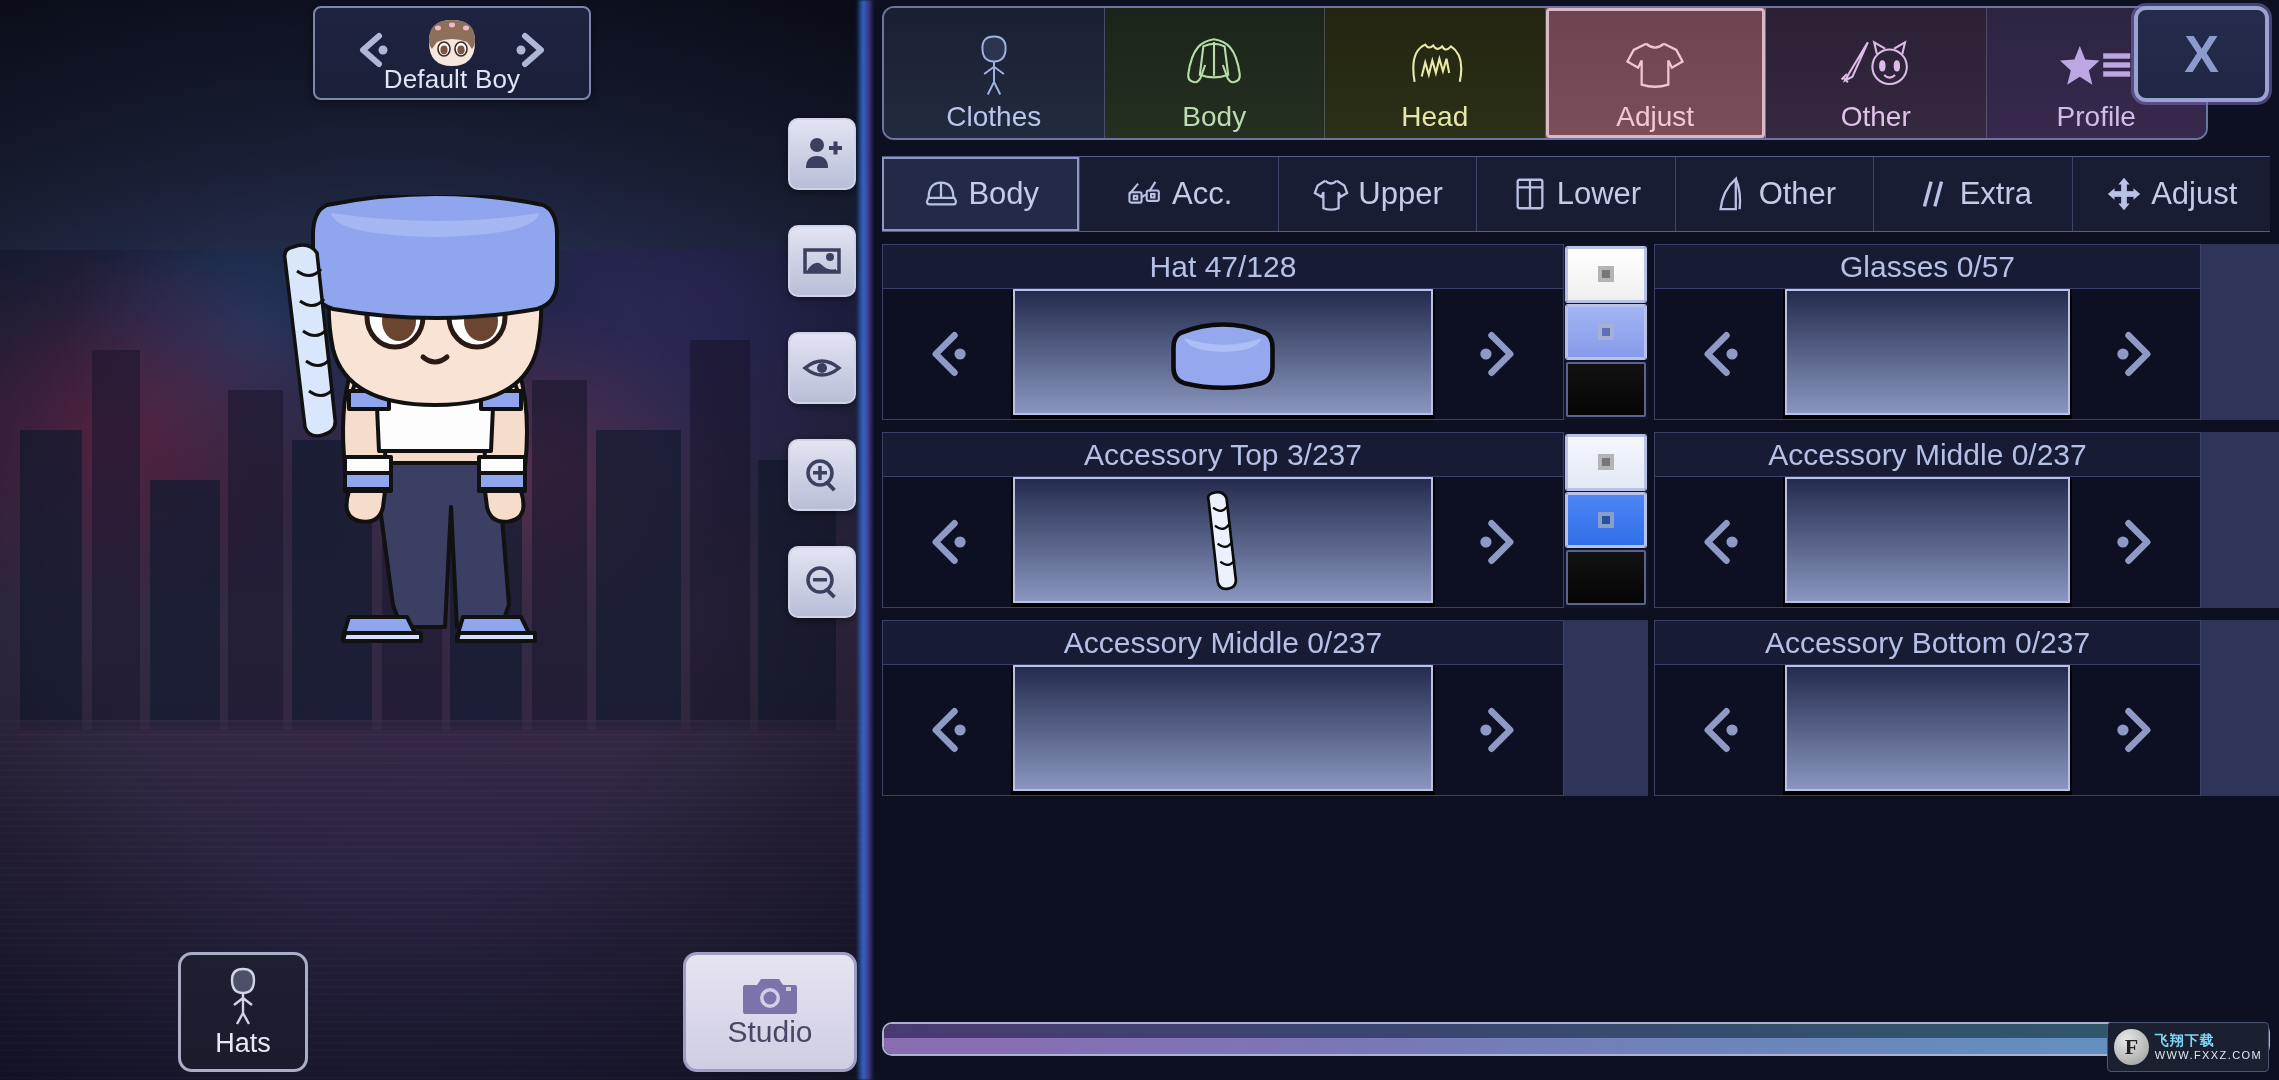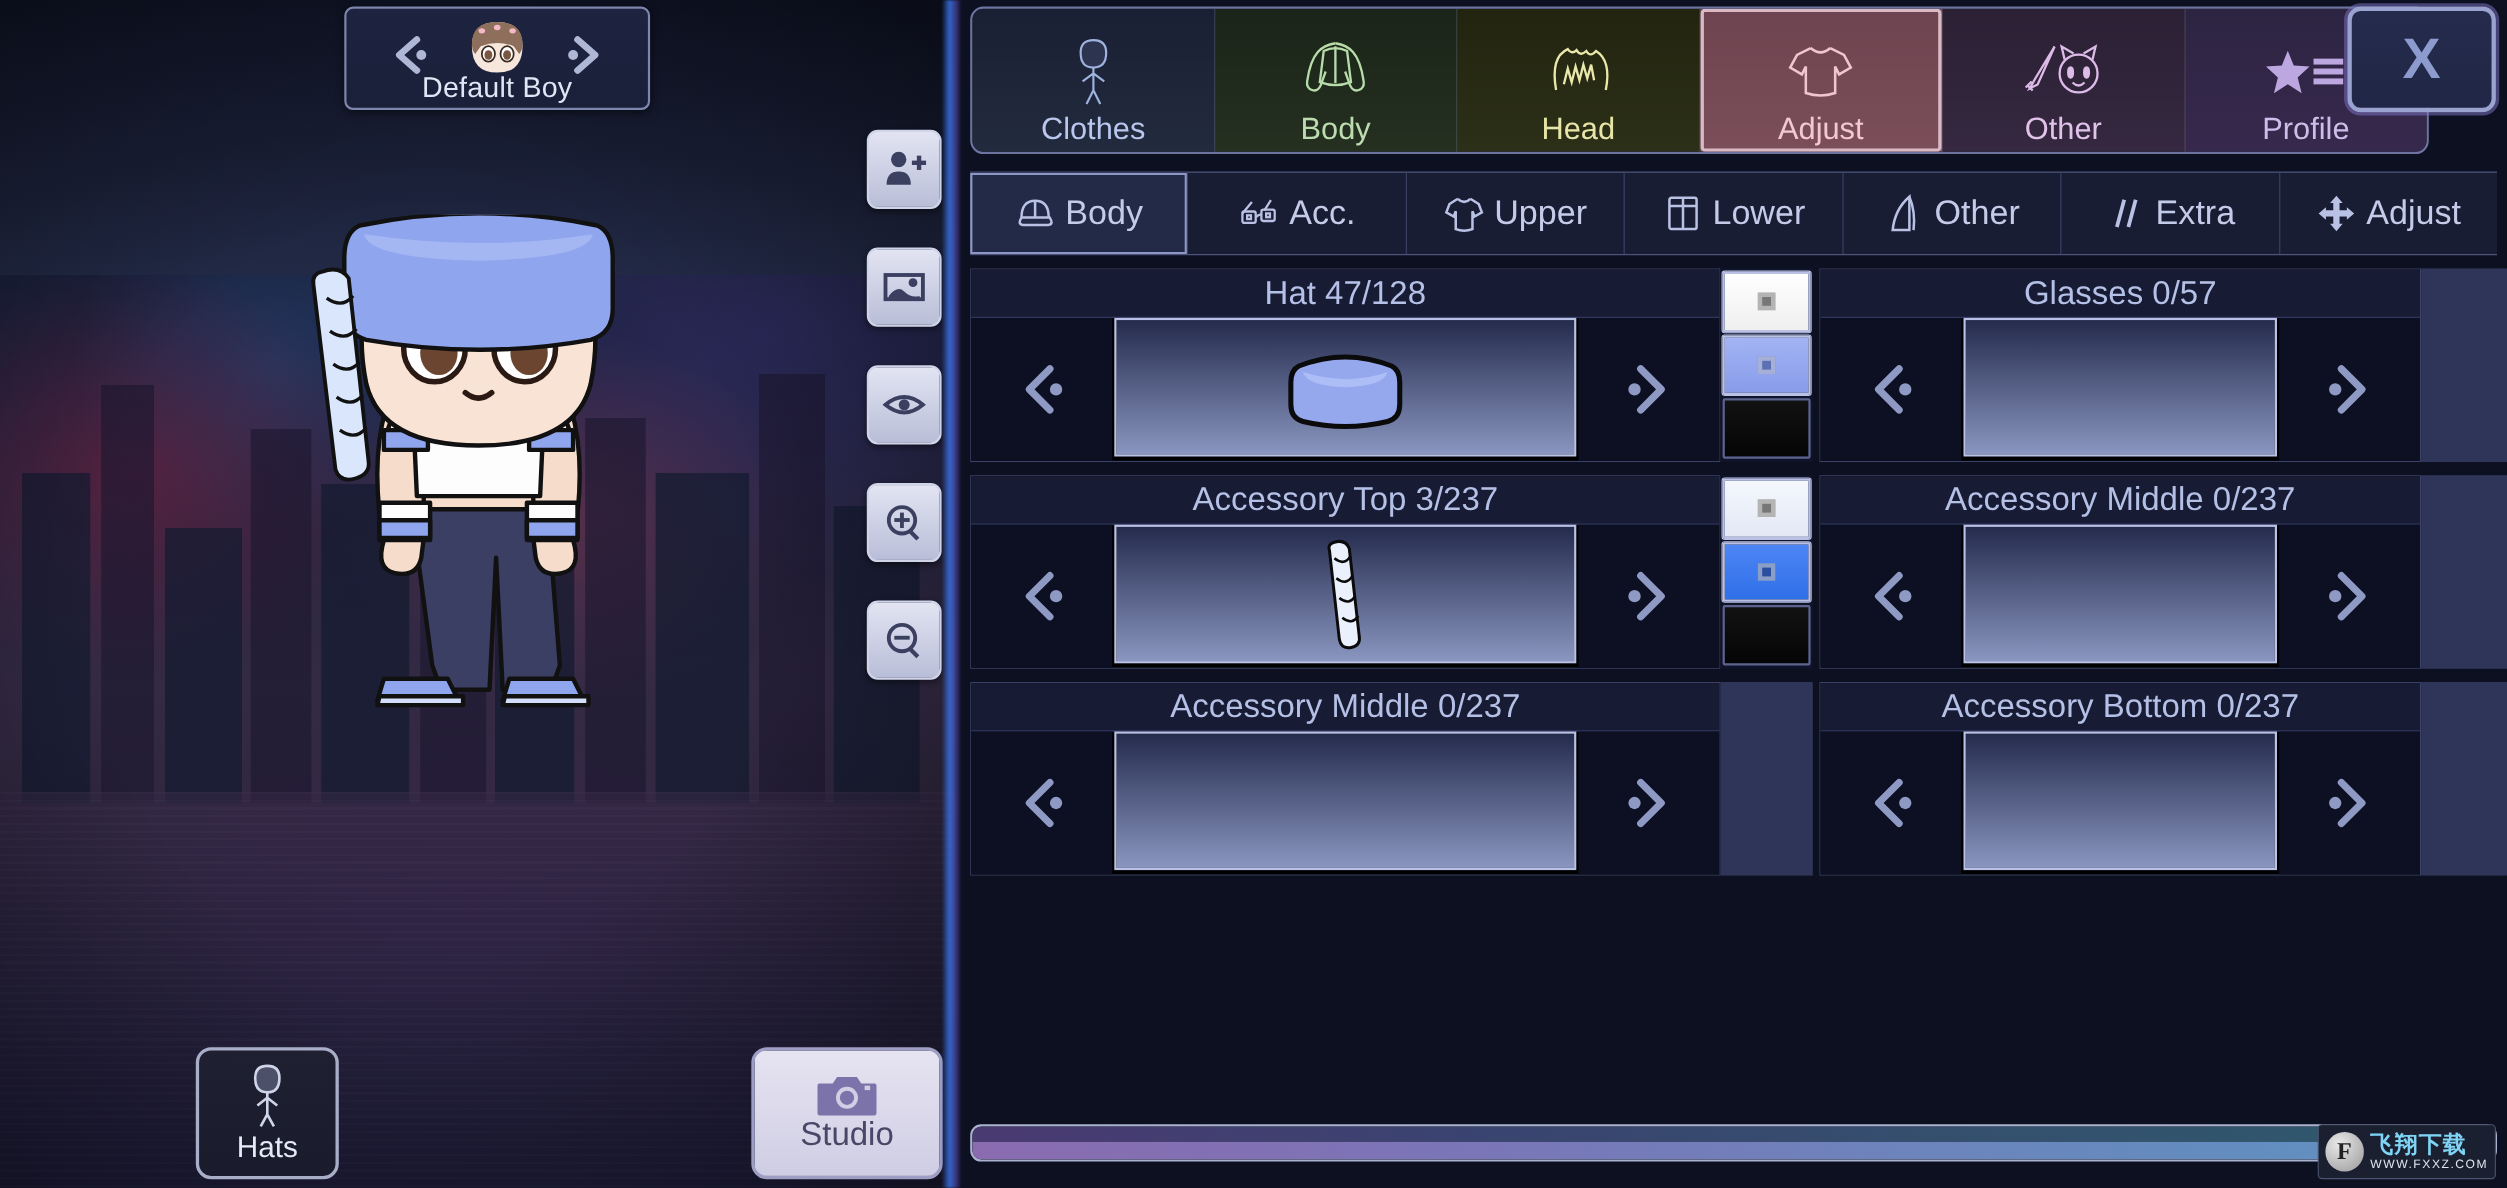--- a/index.html
+++ b/index.html
@@ -188,21 +188,21 @@
   #wm{
     position:absolute; right:10px; bottom:8px; width:162px; height:50px;
     background:#1b2030; border:1px solid #4b5470; border-radius:4px;
     display:flex; align-items:center; gap:6px; padding:0 6px;
   }
   #wm .circ{width:36px;height:36px;border-radius:50%;
     background:radial-gradient(circle at 35% 30%,#e8e8e8,#9a9a9a);
     display:flex;align-items:center;justify-content:center;color:#222;
     font-size:22px;font-weight:bold;font-family:"Liberation Serif",serif;}
   #wm .tx{display:flex;flex-direction:column;line-height:1;}
-  #wm .cn{color:#7fd4f5;font-size:21px;font-weight:bold;letter-spacing:1px;}
+  #wm .cn{color:#7fd4f5;font-size:14px;font-weight:bold;letter-spacing:1px;}
   #wm .en{color:#dfe6ef;font-size:11px;letter-spacing:1.4px;margin-top:3px;}
 </style>
 </head>
 <body>
 
 <div id="app">
 
   <div id="stage">
     <div id="bg-city">
       <div class="sky-glow"></div>

